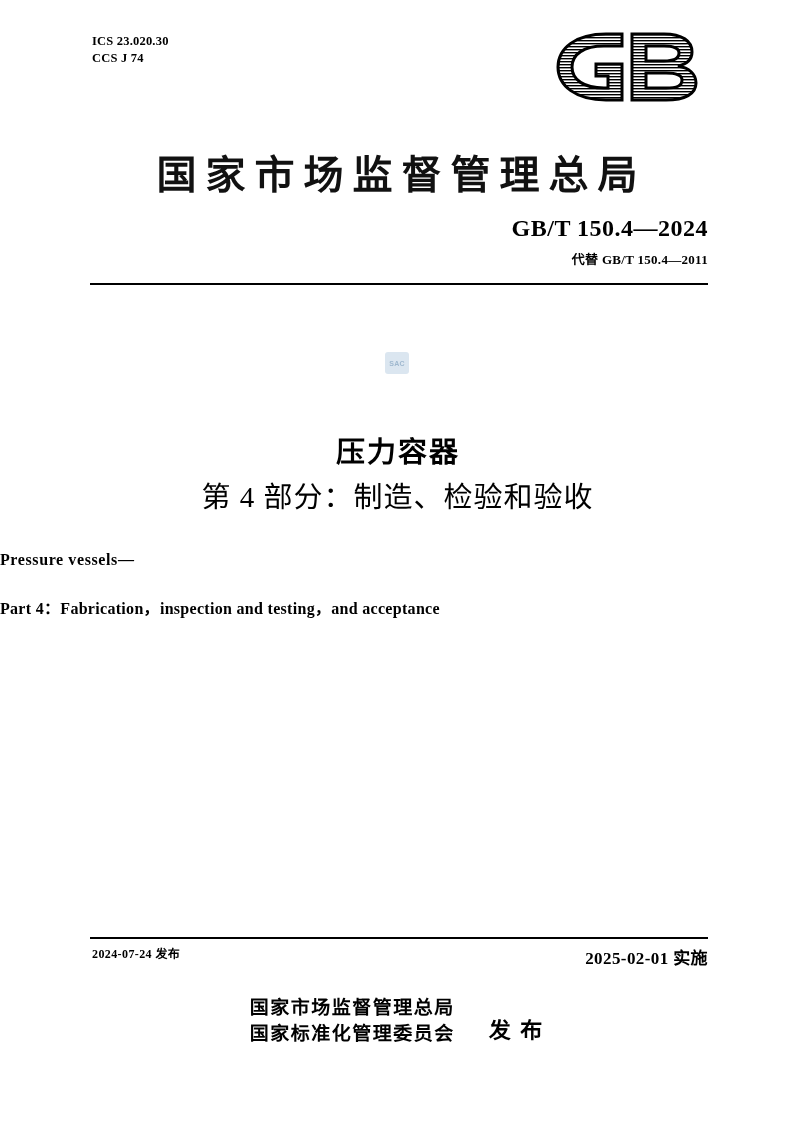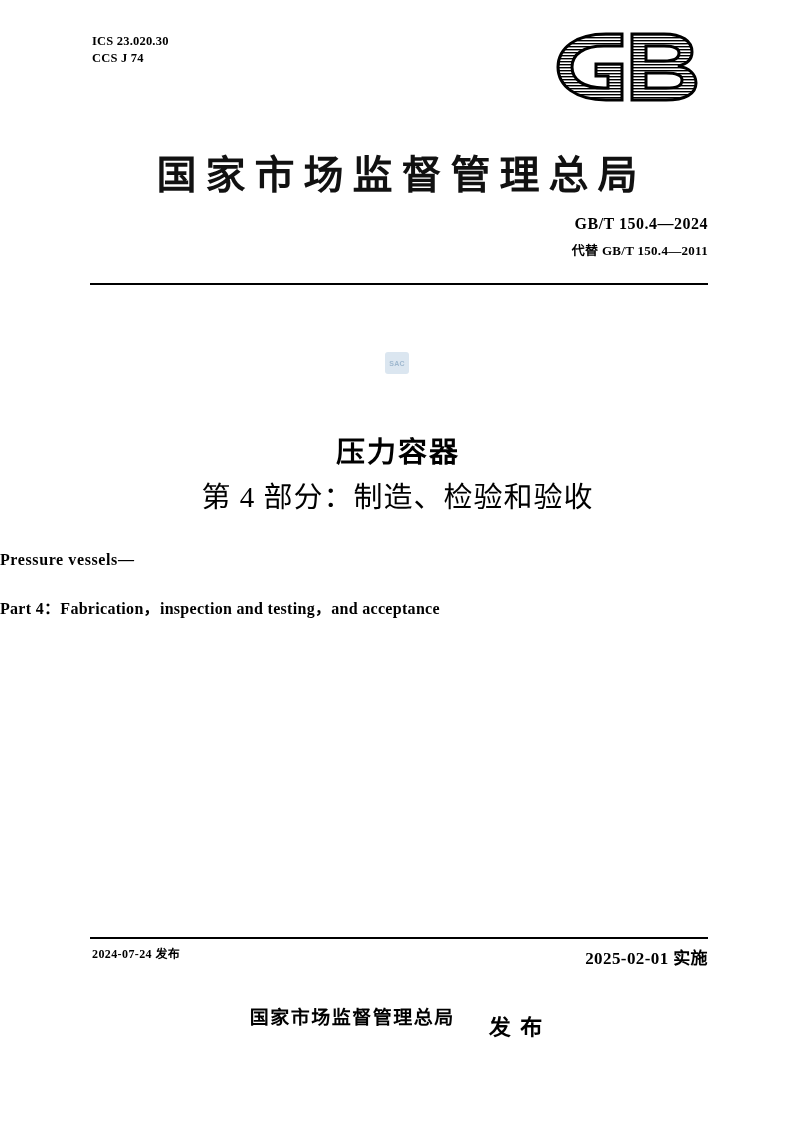--- a/index.html
+++ b/index.html
@@ -66,21 +66,21 @@
 
   
   .std-number {
     position: absolute;
     right: 86px;
     top: 215px;
     text-align: right;
     font-family: "Liberation Serif", serif;
   }
   .std-number .main-no {
-    font-size: 16px;
+    font-size: 24px;
     font-weight: bold;
     letter-spacing: 0.5px;
   }
   .std-number .replaces {
     margin-top: 7px;
     font-size: 13px;
     font-weight: bold;
     letter-spacing: 0.3px;
   }
 
@@ -285,17 +285,18 @@
   </div>
 
   <div class="rule-bottom"></div>
 
   <div class="date-issue">2024-07-24 发布</div>
   <div class="date-impl">2025-02-01 实施</div>
 
   <div class="issuer">
     <div class="names">
       <div>国家市场监督管理总局</div>
+      <div>国家标准化管理委员会</div>
     </div>
     <div class="publish">发 布</div>
   </div>
 
 </div>
 
 </body></html>

